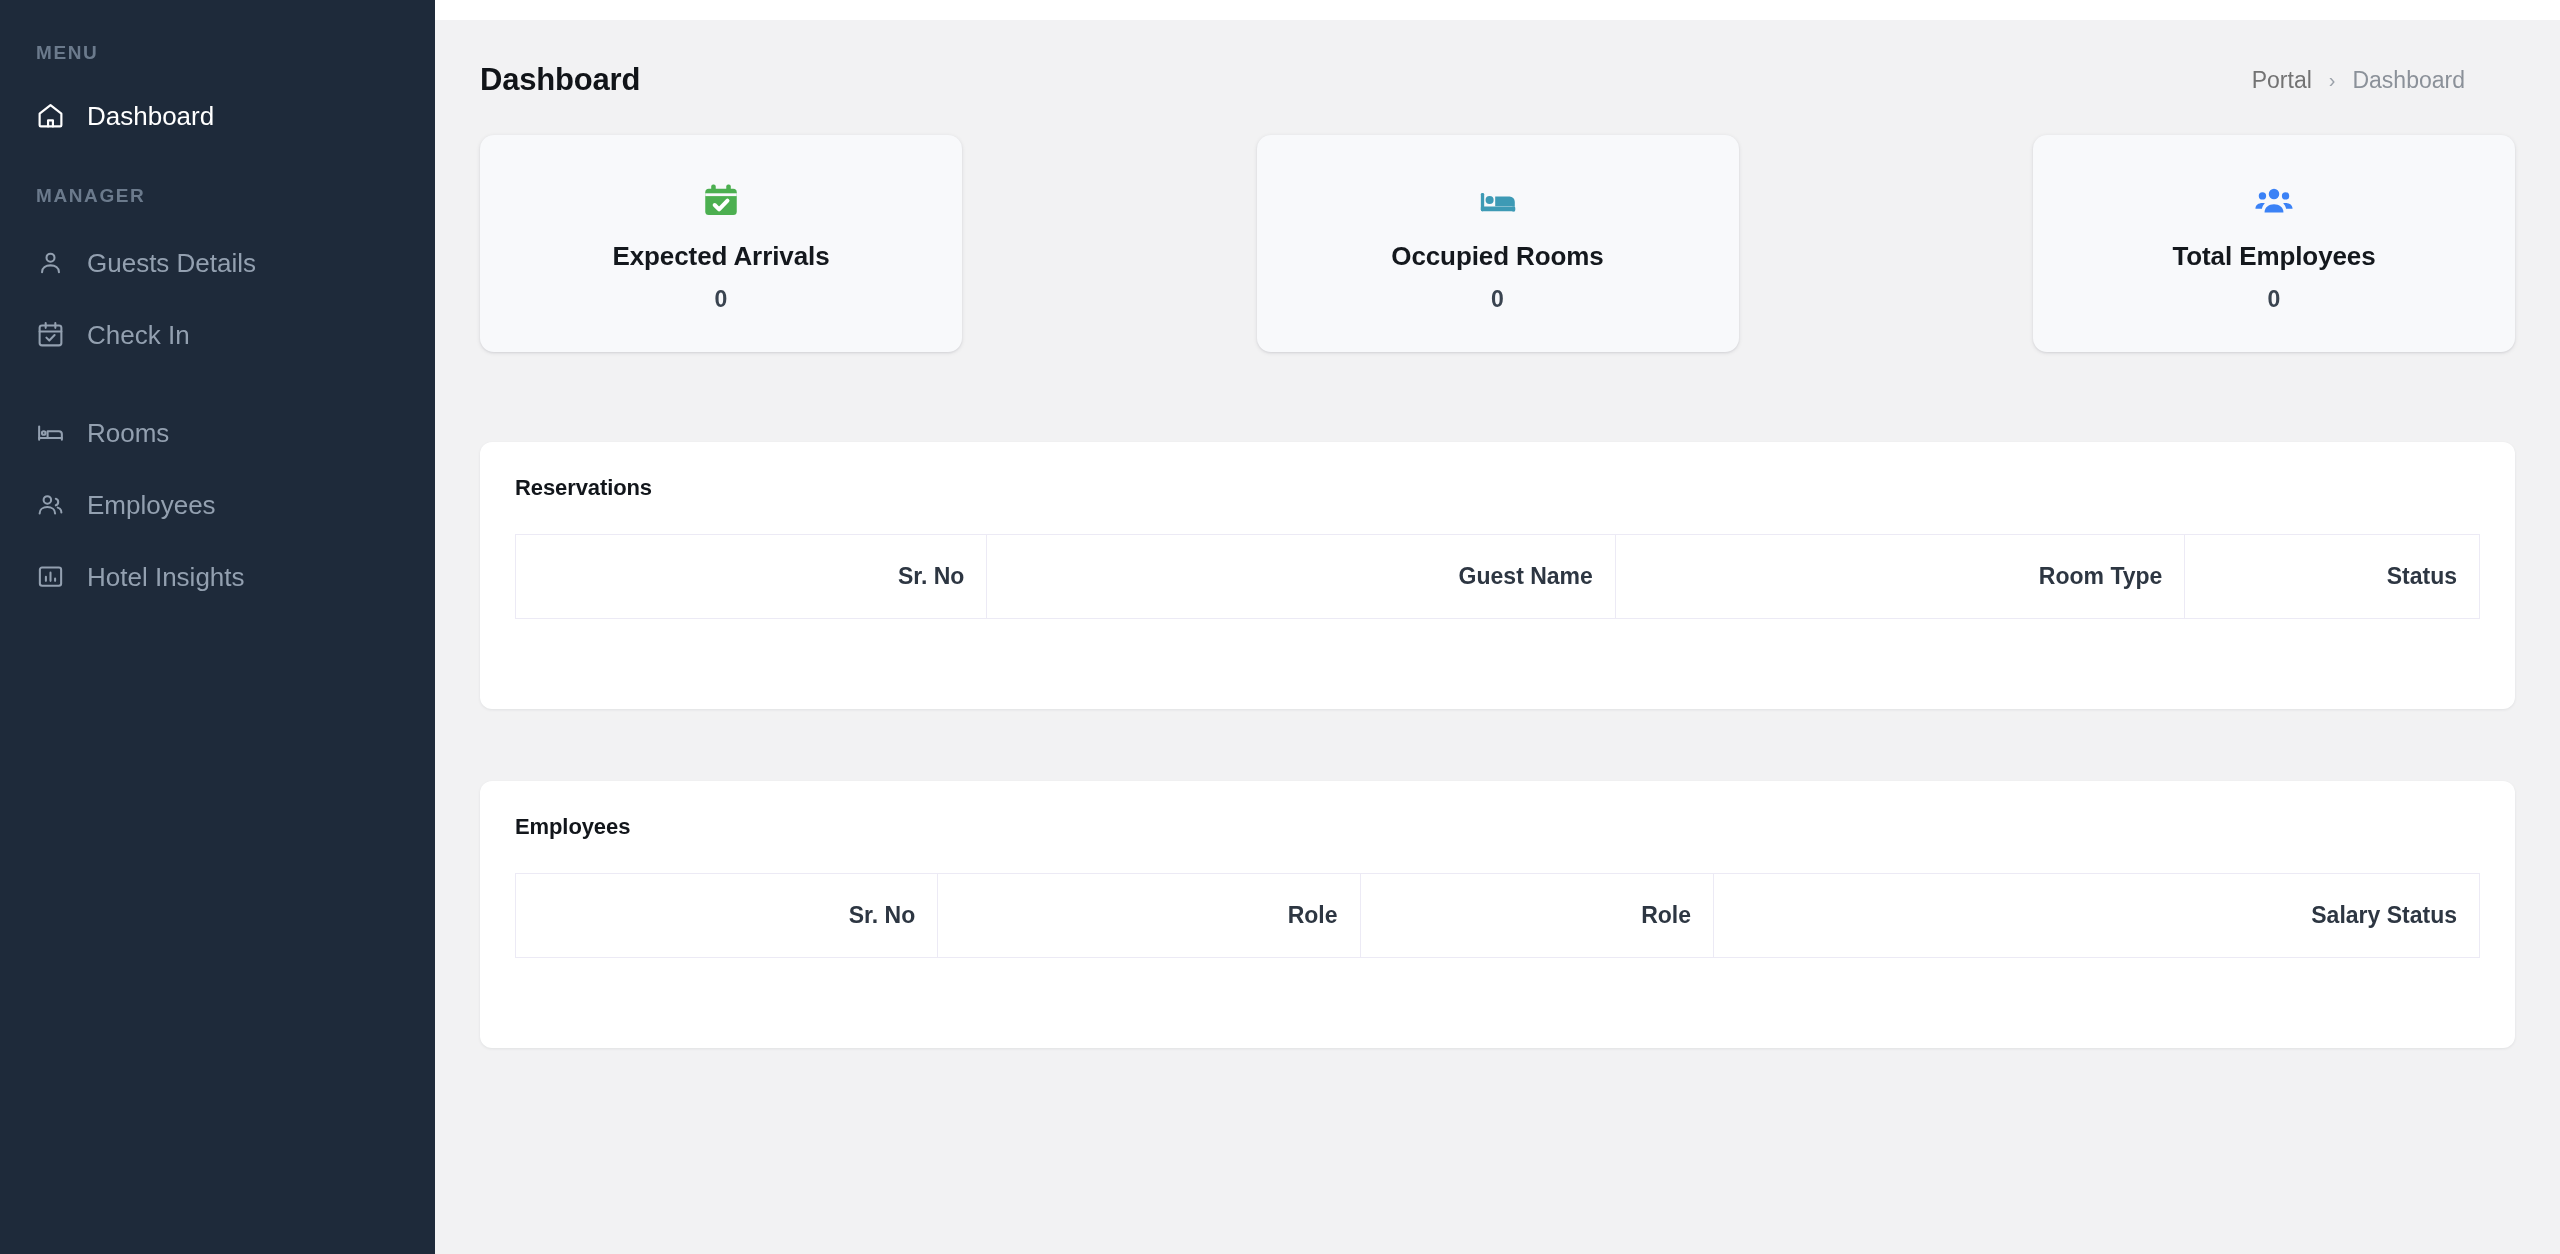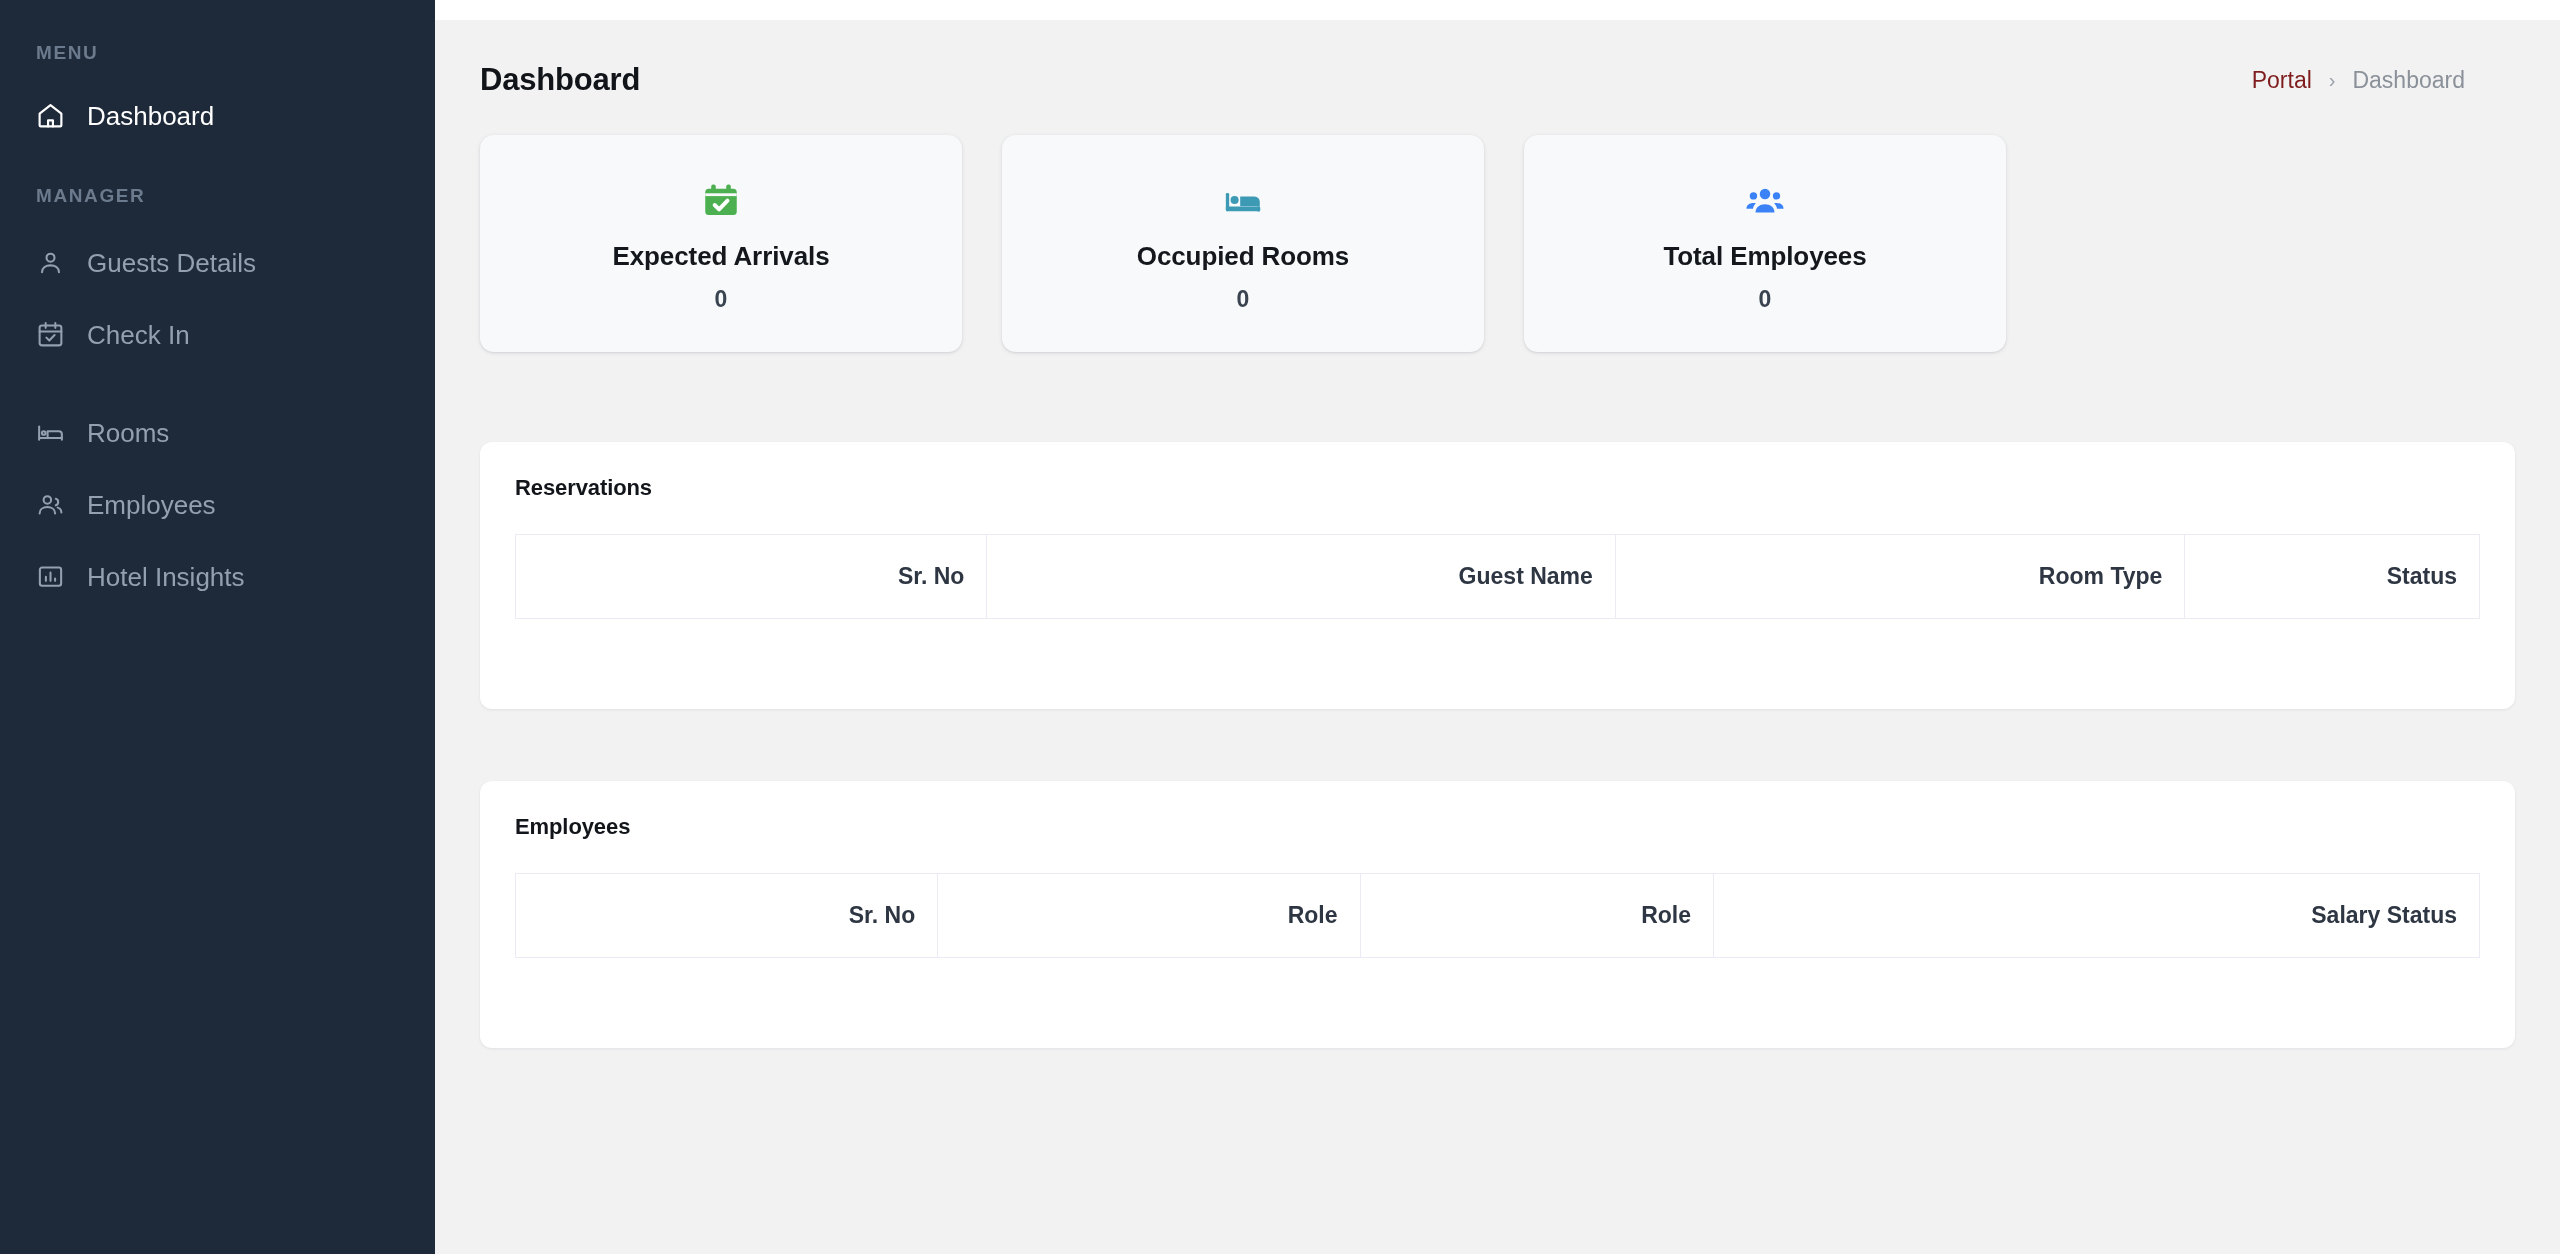--- a/index.html
+++ b/index.html
@@ -102,30 +102,31 @@
     color: #111418;
     letter-spacing: -0.2px;
   }
 
   .breadcrumb {
     display: flex;
     align-items: center;
     gap: 17px;
     font-size: 23px;
   }
-  .crumb-root { color: #7f1d1d; }
+  .crumb-root { color: #737373; }
   .crumb-sep  { color: #9aa0a8; font-size: 20px; }
   .crumb-current { color: #8b9199; }
 
   
   .stats-row {
     display: flex;
     gap: 40px;
     padding: 37px 45px 12px 45px;
     flex: 0 0 auto;
+    justify-content: space-between;
   }
 
   .stat-card {
     width: 482px;
     height: 217px;
     background: #f8f9fb;
     border-radius: 14px;
     box-shadow: 0 1px 4px rgba(16,24,40,0.10), 0 1px 2px rgba(16,24,40,0.06);
     display: flex;
     flex-direction: column;

